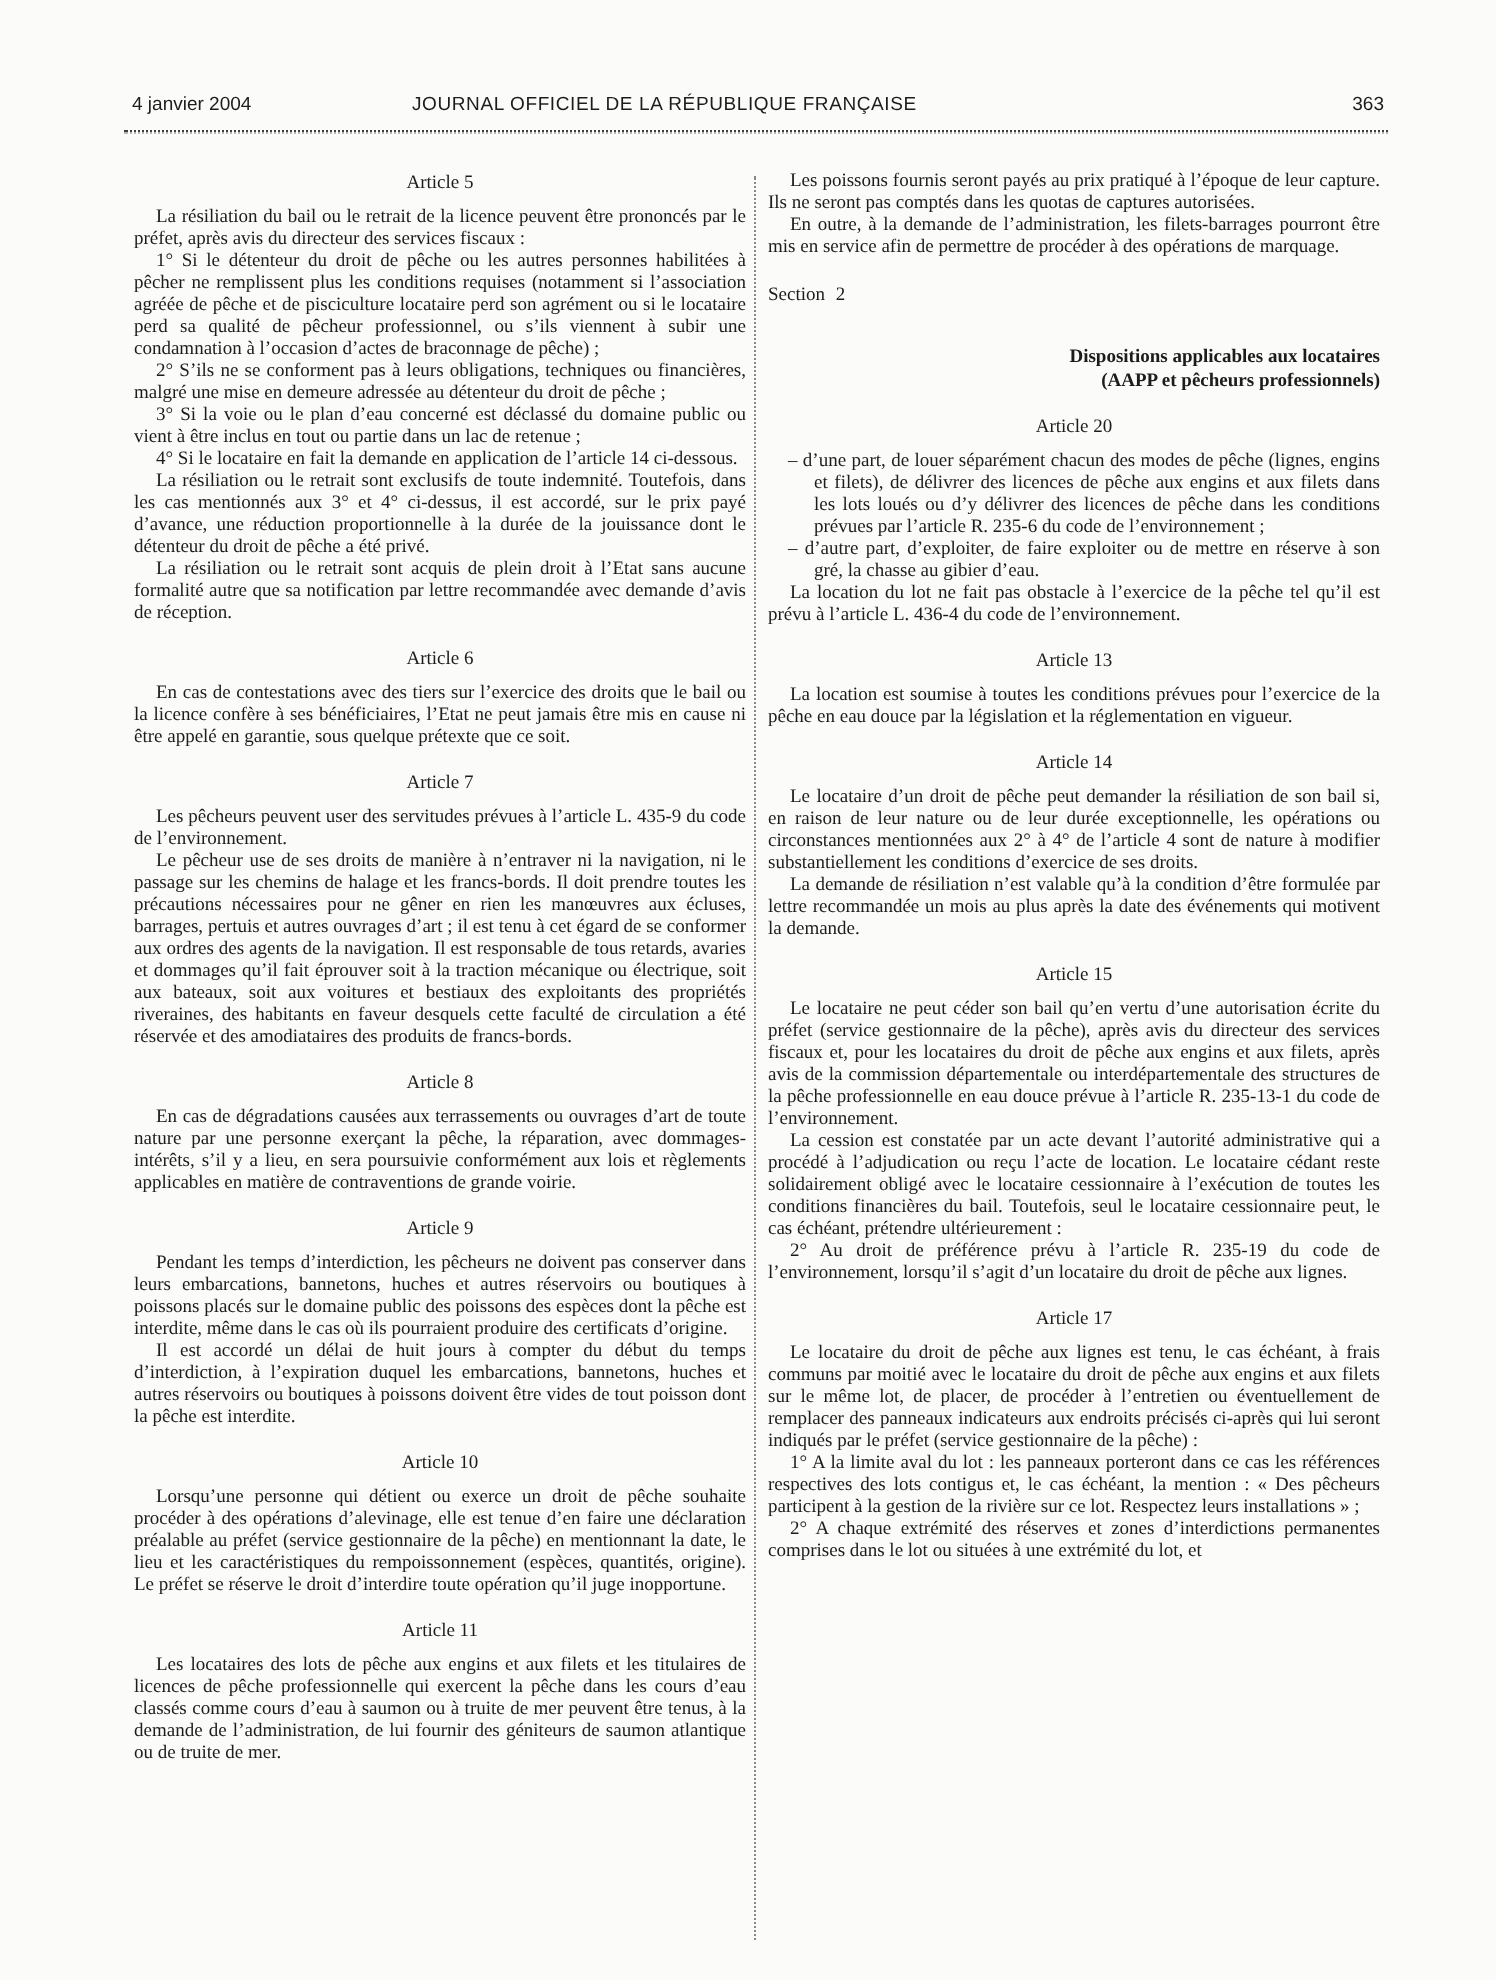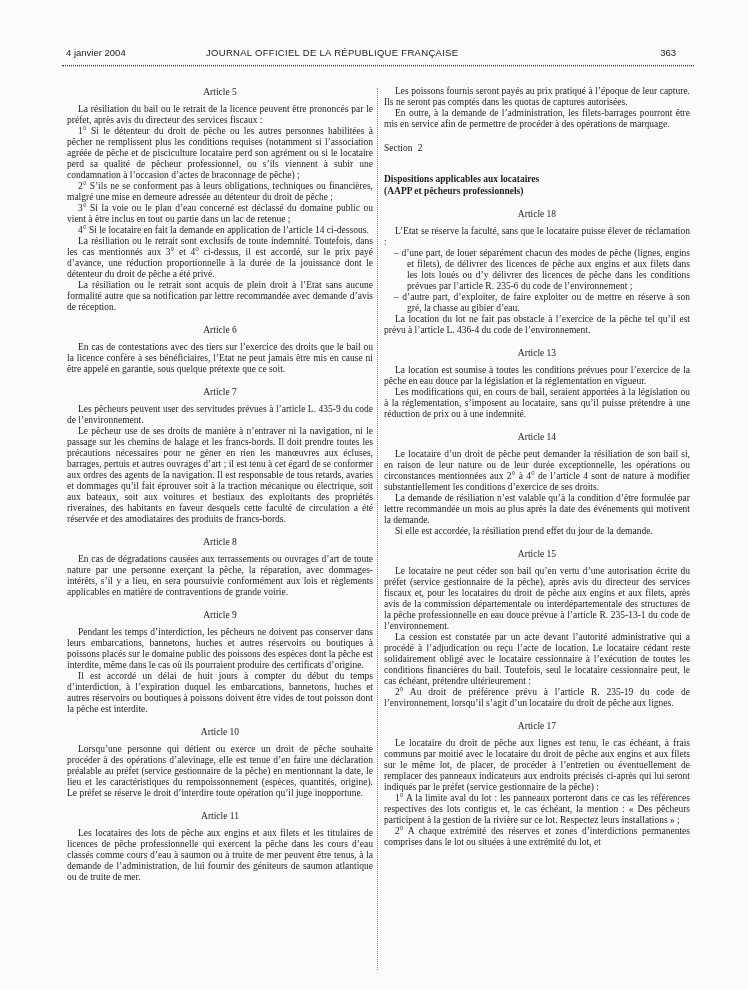--- a/index.html
+++ b/index.html
@@ -12,21 +12,21 @@
     background: #fbfbf9;
     color: #1c1c1c;
     font-family: "Liberation Serif", "DejaVu Serif", serif;
     font-size: 9.5px;
     line-height: 11px;
     overflow: hidden;
   }
   .header {
     position: absolute;
     left: 66px;
-    right: 72px;
+    right: 56px;
     top: 47px;
     display: flex;
     align-items: baseline;
     font-family: "Liberation Sans", "DejaVu Sans", sans-serif;
     font-size: 9.5px;
   }
   .header .date { width: 140px; text-align: left; }
   .header .title { flex: 1; text-align: left; letter-spacing: 0.3px; }
   .header .pagenum { width: 140px; text-align: right; }
   .header-rule {
@@ -60,21 +60,21 @@
     margin-bottom: 6px;
   }
   .col > .article-heading:first-child { margin-top: 1px; }
   .section-heading {
     text-align: left;
     margin-top: 13px;
     margin-bottom: 19px;
     word-spacing: 3px;
   }
   .section-title {
-    text-align: left;
+    text-align: right;
     font-weight: bold;
     white-space: pre-line;
     margin-bottom: 6px;
     line-height: 12px;
   }
   .para {
     text-indent: 11px;
     margin: 0;
   }
   .dash-item {
@@ -119,32 +119,29 @@
       <div class="article-heading">Article 11</div>
       <p class="para">Les locataires des lots de pêche aux engins et aux filets et les titulaires de licences de pêche professionnelle qui exercent la pêche dans les cours d’eau classés comme cours d’eau à saumon ou à truite de mer peuvent être tenus, à la demande de l’administration, de lui fournir des géniteurs de saumon atlantique ou de truite de mer.</p>
     </div>
   <div class="col-divider"></div>
   <div class="col col-right">
       <p class="para">Les poissons fournis seront payés au prix pratiqué à l’époque de leur capture. Ils ne seront pas comptés dans les quotas de captures autorisées.</p>
       <p class="para">En outre, à la demande de l’administration, les filets-barrages pourront être mis en service afin de permettre de procéder à des opérations de marquage.</p>
       <div class="section-heading">Section 2</div>
       <div class="section-title">Dispositions applicables aux locataires
 (AAPP et pêcheurs professionnels)</div>
-      <div class="article-heading">Article 18</div>
-      <p class="para">L’Etat se réserve la faculté, sans que le locataire puisse élever de réclamation :</p>
+      <div class="article-heading">Article 20</div>
       <p class="dash-item">– d’une part, de louer séparément chacun des modes de pêche (lignes, engins et filets), de délivrer des licences de pêche aux engins et aux filets dans les lots loués ou d’y délivrer des licences de pêche dans les conditions prévues par l’article R. 235-6 du code de l’environnement ;</p>
       <p class="dash-item">– d’autre part, d’exploiter, de faire exploiter ou de mettre en réserve à son gré, la chasse au gibier d’eau.</p>
       <p class="para">La location du lot ne fait pas obstacle à l’exercice de la pêche tel qu’il est prévu à l’article L. 436-4 du code de l’environnement.</p>
       <div class="article-heading">Article 13</div>
       <p class="para">La location est soumise à toutes les conditions prévues pour l’exercice de la pêche en eau douce par la législation et la réglementation en vigueur.</p>
-      <p class="para">Les modifications qui, en cours de bail, seraient apportées à la législation ou à la réglementation, s’imposent au locataire, sans qu’il puisse prétendre à une réduction de prix ou à une indemnité.</p>
       <div class="article-heading">Article 14</div>
       <p class="para">Le locataire d’un droit de pêche peut demander la résiliation de son bail si, en raison de leur nature ou de leur durée exceptionnelle, les opérations ou circonstances mentionnées aux 2° à 4° de l’article 4 sont de nature à modifier substantiellement les conditions d’exercice de ses droits.</p>
       <p class="para">La demande de résiliation n’est valable qu’à la condition d’être formulée par lettre recommandée un mois au plus après la date des événements qui motivent la demande.</p>
-      <p class="para">Si elle est accordée, la résiliation prend effet du jour de la demande.</p>
       <div class="article-heading">Article 15</div>
       <p class="para">Le locataire ne peut céder son bail qu’en vertu d’une autorisation écrite du préfet (service gestionnaire de la pêche), après avis du directeur des services fiscaux et, pour les locataires du droit de pêche aux engins et aux filets, après avis de la commission départementale ou interdépartementale des structures de la pêche professionnelle en eau douce prévue à l’article R. 235-13-1 du code de l’environnement.</p>
       <p class="para">La cession est constatée par un acte devant l’autorité administrative qui a procédé à l’adjudication ou reçu l’acte de location. Le locataire cédant reste solidairement obligé avec le locataire cessionnaire à l’exécution de toutes les conditions financières du bail. Toutefois, seul le locataire cessionnaire peut, le cas échéant, prétendre ultérieurement :</p>
       <p class="para">2° Au droit de préférence prévu à l’article R. 235-19 du code de l’environnement, lorsqu’il s’agit d’un locataire du droit de pêche aux lignes.</p>
       <div class="article-heading">Article 17</div>
       <p class="para">Le locataire du droit de pêche aux lignes est tenu, le cas échéant, à frais communs par moitié avec le locataire du droit de pêche aux engins et aux filets sur le même lot, de placer, de procéder à l’entretien ou éventuellement de remplacer des panneaux indicateurs aux endroits précisés ci-après qui lui seront indiqués par le préfet (service gestionnaire de la pêche) :</p>
       <p class="para">1° A la limite aval du lot : les panneaux porteront dans ce cas les références respectives des lots contigus et, le cas échéant, la mention : « Des pêcheurs participent à la gestion de la rivière sur ce lot. Respectez leurs installations » ;</p>
       <p class="para">2° A chaque extrémité des réserves et zones d’interdictions permanentes comprises dans le lot ou situées à une extrémité du lot, et</p>
     </div>
 

